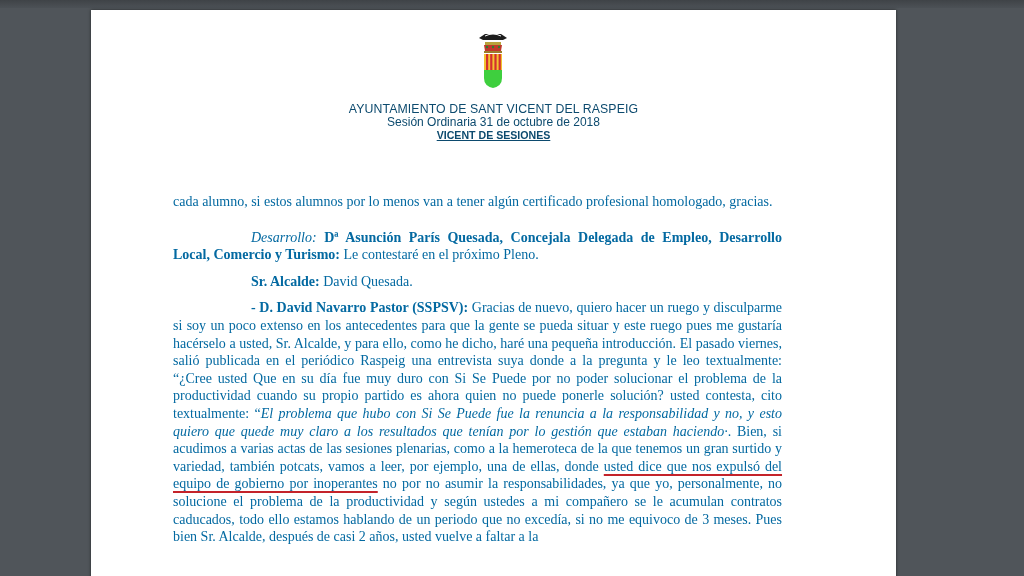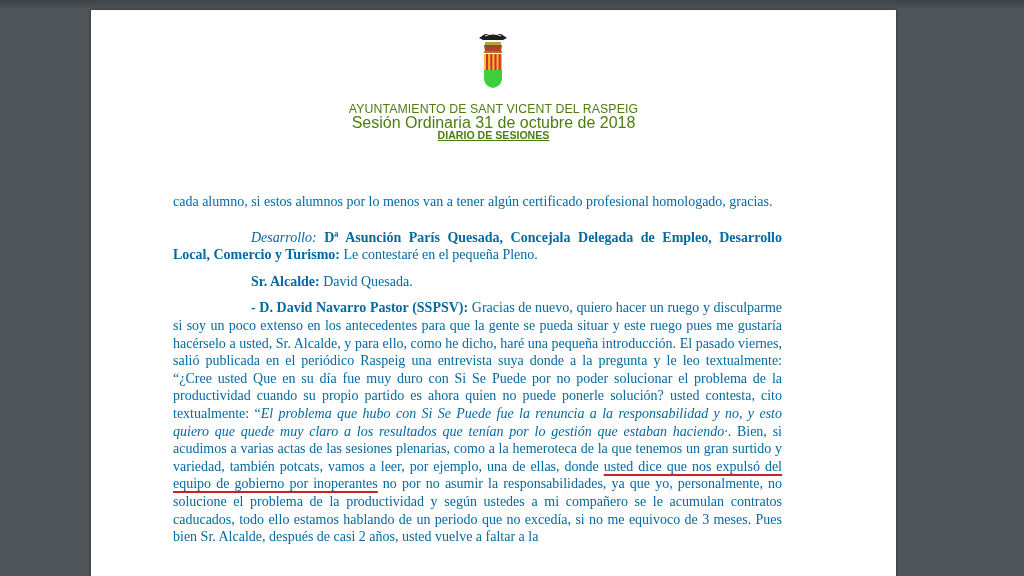--- a/index.html
+++ b/index.html
@@ -19,25 +19,25 @@
     box-shadow: 0 0 3px rgba(0,0,0,0.55);
     overflow: hidden;
   }
   .crest {
     position: absolute; left: 386px; top: 20px; width: 32px; height: 64px;
   }
   .header {
     position: absolute; left: 0; top: 93px; width: 805px;
     text-align: center;
     font-family: "Liberation Sans", "DejaVu Sans", sans-serif;
-    color: #4d7c0f;
+    color: #0c4a6e;
   }
   .header .h1 { font-size: 12.3px; line-height: 13px; letter-spacing: 0.1px; }
   .header .h2 { font-size: 10.6px; line-height: 11px; }
-  .header .h3 { font-size: 16px; line-height: 13px; }
+  .header .h3 { font-size: 12px; line-height: 13px; }
   .header .h4 { font-size: 10.6px; line-height: 12px; font-weight: bold; text-decoration: underline; }
 
   .body-text {
     position: absolute; left: 82px; top: 183px; width: 609px;
     font-size: 14px; line-height: 17.6px; color: #0369a1;
     text-align: justify;
   }
   .body-text p { margin: 0; }
   .gap { height: 9px; }
   .indent { text-indent: 78px; }
@@ -74,26 +74,26 @@
     <rect x="13.2" y="24" width="2.2" height="16" fill="#d32f2f"></rect>
     <rect x="17.4" y="24" width="2.2" height="16" fill="#d32f2f"></rect>
     <rect x="21.6" y="24" width="2.2" height="16" fill="#d32f2f"></rect>
 
     <path d="M7 40 L25 40 L25 48 Q25 56 16 58 Q7 56 7 48 Z" fill="#3ecf3e"></path>
   </svg>
 
   <div class="header">
     <div class="h1">AYUNTAMIENTO DE SANT VICENT DEL RASPEIG</div>
     <div class="h3">Sesión Ordinaria 31 de octubre de 2018</div>
-    <div class="h4">DIARIO DE SESIONES</div>
+    <div class="h4">VICENT DE SESIONES</div>
   </div>
 
   <div class="body-text">
     <p>cada alumno, si estos alumnos por lo menos van a tener algún certificado profesional homologado, gracias.</p>
     <div class="gap"></div>
     <div class="gap"></div>
-    <p class="indent"><i>Desarrollo:</i><b> Dª Asunción París Quesada, Concejala Delegada de Empleo, Desarrollo Local, Comercio y Turismo:</b><span> Le contestaré en el pequeña Pleno.</span></p>
+    <p class="indent"><i>Desarrollo:</i><b> Dª Asunción París Quesada, Concejala Delegada de Empleo, Desarrollo Local, Comercio y Turismo:</b><span> Le contestaré en el próximo Pleno.</span></p>
     <div class="gap"></div>
     <p class="indent"><b>Sr. Alcalde:</b><span> David Quesada.</span></p>
     <div class="gap"></div>
     <p class="indent"><b>- D. David Navarro Pastor (SSPSV):</b><span> Gracias de nuevo, quiero hacer un ruego y disculparme si soy un poco extenso en los antecedentes para que la gente se pueda situar y este ruego pues me gustaría hacérselo a usted, Sr. Alcalde, y para ello, como he dicho, haré una pequeña introducción. El pasado viernes, salió publicada en el periódico Raspeig una entrevista suya donde a la pregunta y le leo textualmente: “¿Cree usted Que en su día fue muy duro con Si Se Puede por no poder solucionar el problema de la productividad cuando su propio partido es ahora quien no puede ponerle solución? usted contesta, cito textualmente: “</span><i>El problema que hubo con Si Se Puede fue la renuncia a la responsabilidad y no, y esto quiero que quede muy claro a los resultados que tenían por lo gestión que estaban haciendo·</i><span>. Bien, si acudimos a varias actas de las sesiones plenarias, como a la hemeroteca de la que tenemos un gran surtido y variedad, también potcats, vamos a leer, por ejemplo, una de ellas, donde </span><span class="ul-red">usted dice que nos expulsó del equipo de gobierno por inoperantes</span><span> no por no asumir la responsabilidades, ya que yo, personalmente, no solucione el problema de la productividad y según ustedes a mi compañero se le acumulan contratos caducados, todo ello estamos hablando de un periodo que no excedía, si no me equivoco de 3 meses. Pues bien Sr. Alcalde, después de casi 2 años, usted vuelve a faltar a la</span></p>
   </div>
 </div>
 
 </body></html>

